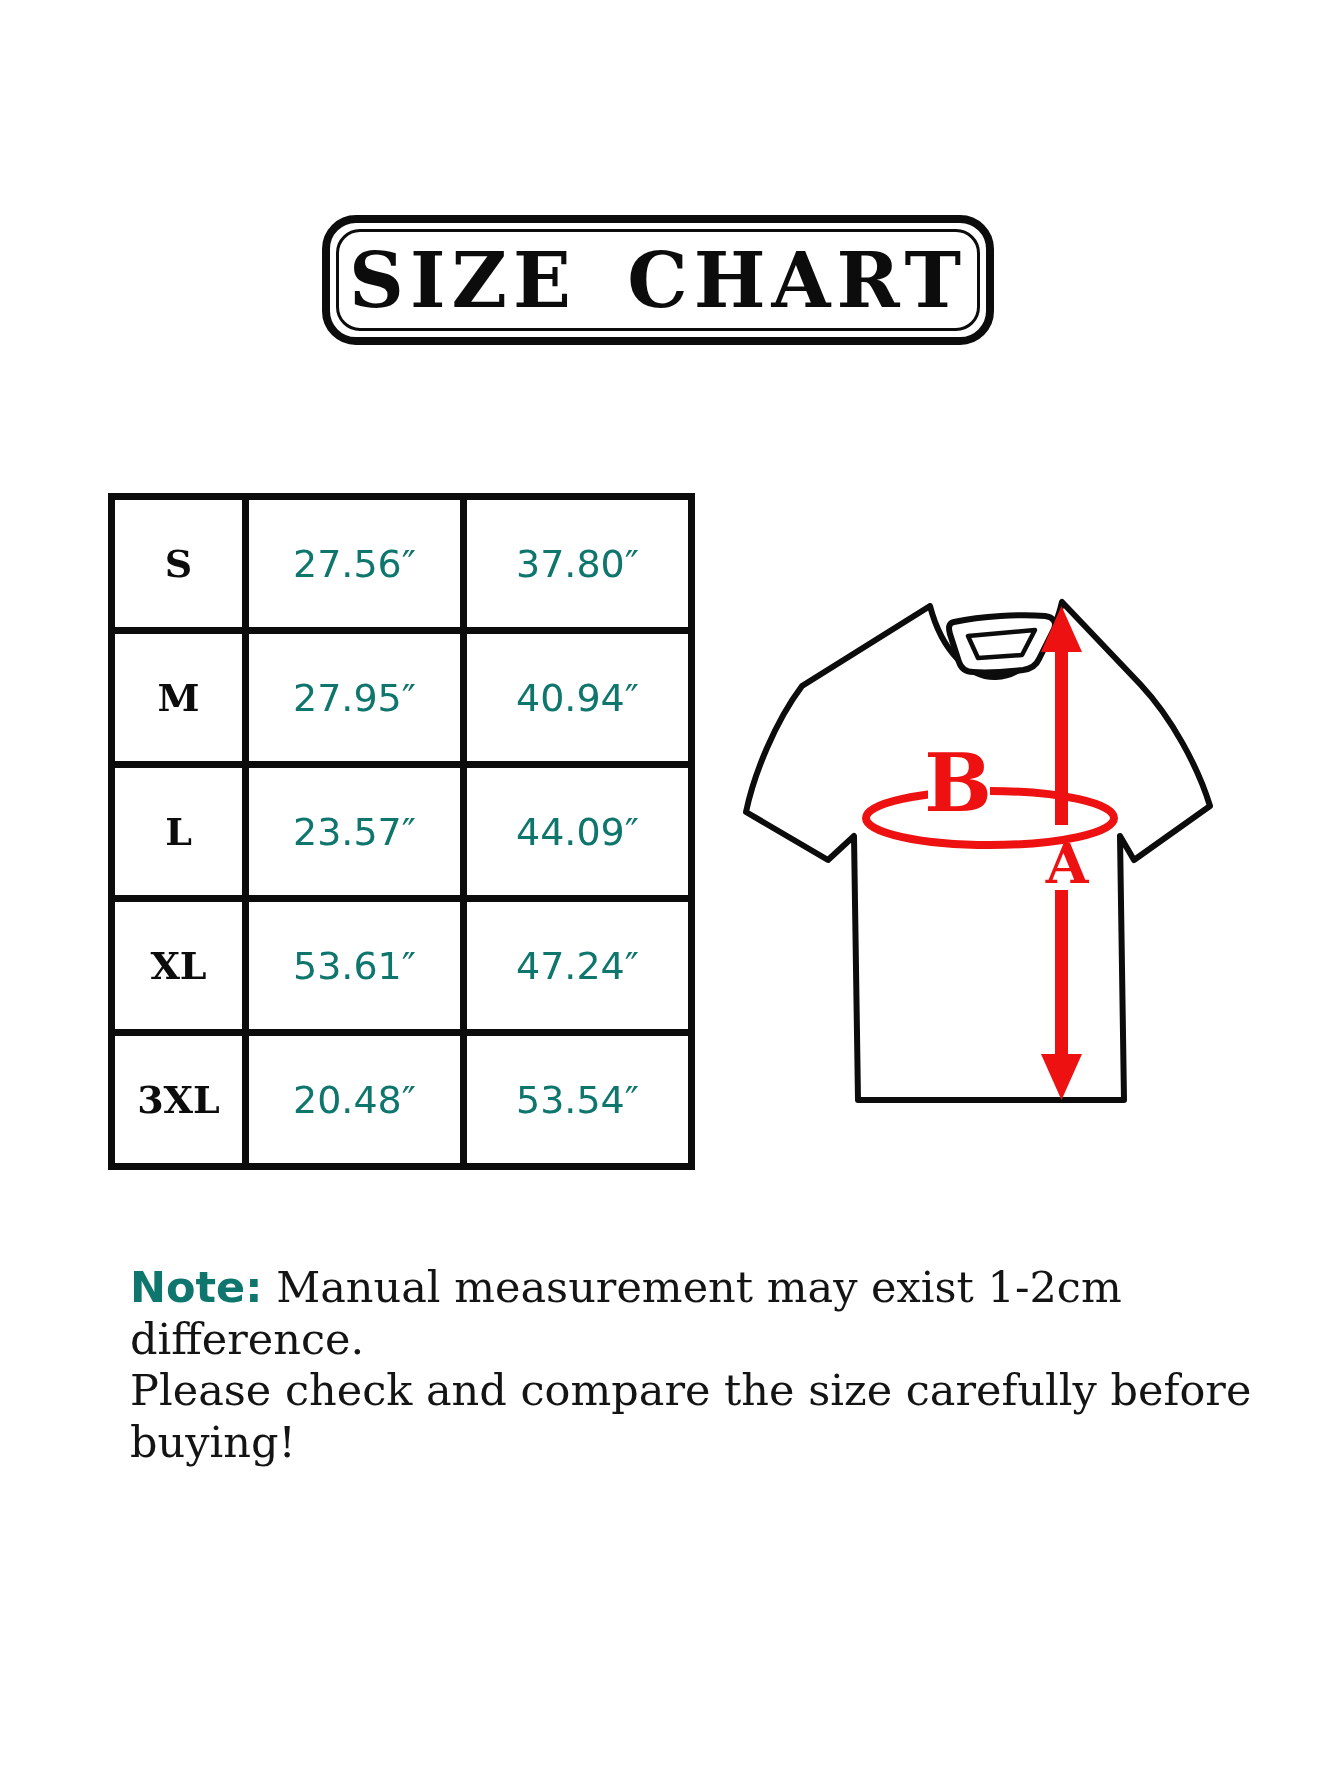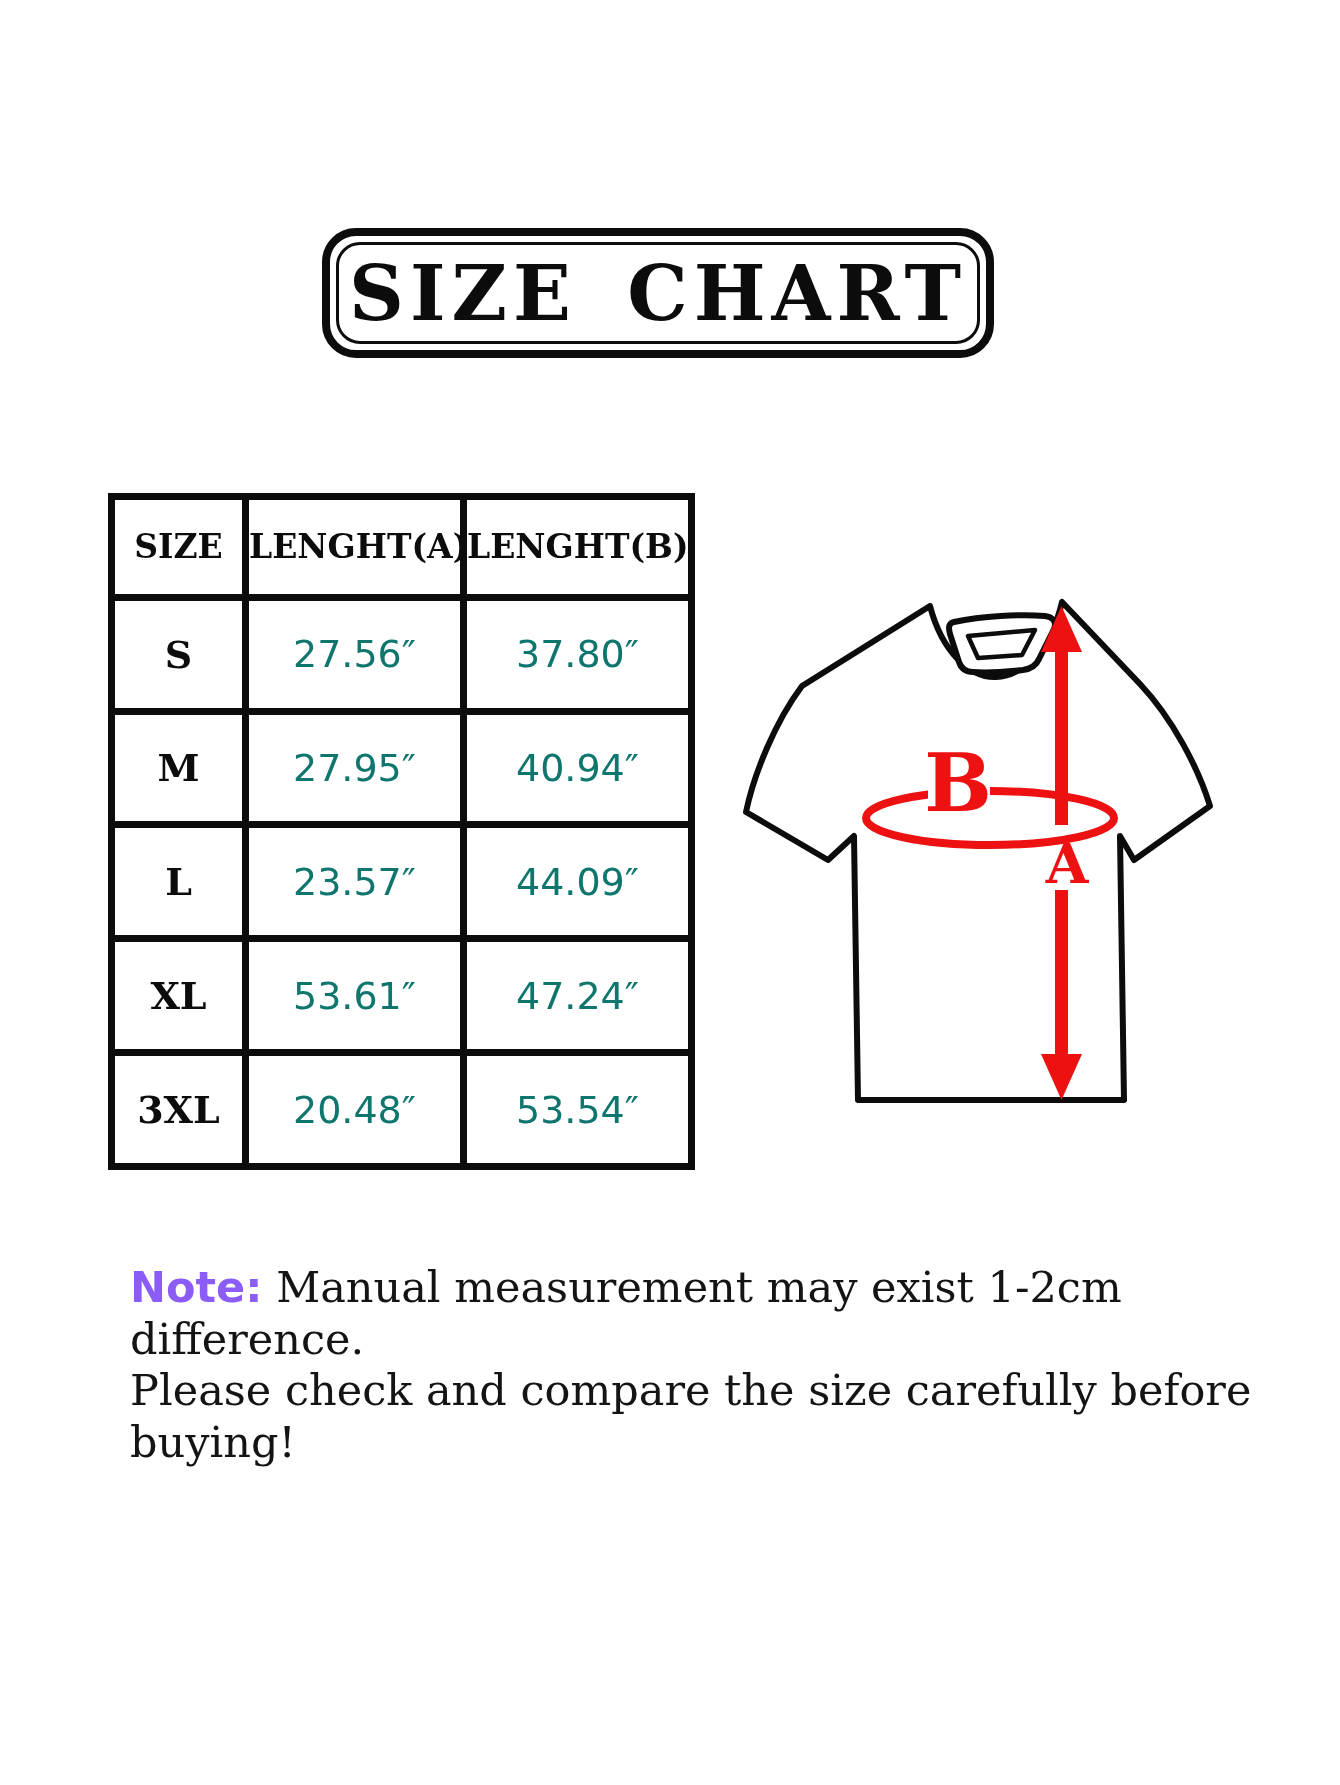--- a/index.html
+++ b/index.html
@@ -1,20 +1,20 @@
 <!DOCTYPE html>
 <html><head>
 <meta charset="utf-8">
 <style>
   html,body{margin:0;padding:0;background:#fff;}
   .canvas{position:relative;width:1340px;height:1785px;background:#ffffff;overflow:hidden;
           font-family:"DejaVu Sans",sans-serif;color:#0c0c0c;}
 
   
-  .title-box{position:absolute;left:322px;top:228px;width:672px;height:130px;
+  .title-box{position:absolute;left:322px;top:215px;width:672px;height:130px;
              border:8px solid #0c0c0c;border-radius:34px;box-sizing:border-box;background:#fff;}
   .title-inner{position:absolute;inset:6px;border:3px solid #0c0c0c;border-radius:24px;
                display:flex;align-items:center;justify-content:center;}
   .title-text{margin:0;font-family:"DejaVu Serif",serif;font-weight:bold;font-size:76px;
               letter-spacing:6px;word-spacing:18px;color:#0c0c0c;white-space:nowrap;}
 
   
   table.size-table{position:absolute;left:108px;top:493px;width:580px;height:677px;
                    border-collapse:collapse;table-layout:fixed;background:#fff;}
   .size-table th,.size-table td{border:7px solid #0c0c0c;text-align:center;vertical-align:middle;padding:0;}
@@ -24,45 +24,40 @@
 
   
   .tshirt-svg{position:absolute;left:730px;top:560px;width:530px;height:560px;}
   .red-label{font-family:"DejaVu Serif",serif;font-weight:bold;fill:#ee1111;}
 
   
   .note{position:absolute;left:130px;top:1262px;width:1140px;
         font-family:"DejaVu Serif",serif;font-size:43px;color:#141414;}
   .note p{margin:0;line-height:1.2;}
   .note p + p{}
-  .note-prefix{font-family:"DejaVu Sans",sans-serif;font-weight:bold;color:#8b5cf6;}
+  .note-prefix{font-family:"DejaVu Sans",sans-serif;font-weight:bold;color:#0f766e;}
 </style>
 </head>
 <body>
 
 <div class="canvas">
 
   <div class="title-box">
     <div class="title-inner">
       <h1 class="title-text">SIZE CHART</h1>
     </div>
   </div>
 
   <table class="size-table">
     <colgroup>
       <col style="width:134px">
         <col style="width:218px">
         <col style="width:228px">
     </colgroup>
     <tbody>
-        <tr>
-      <th class="hdr">SIZE</th>
-      <th class="hdr">LENGHT(A)</th>
-      <th class="hdr">LENGHT(B)</th>
-    </tr>
     <tr>
       <th class="size-cell">S</th>
       <td class="val">27.56″</td>
       <td class="val">37.80″</td>
     </tr>
     <tr>
       <th class="size-cell">M</th>
       <td class="val">27.95″</td>
       <td class="val">40.94″</td>
     </tr>

